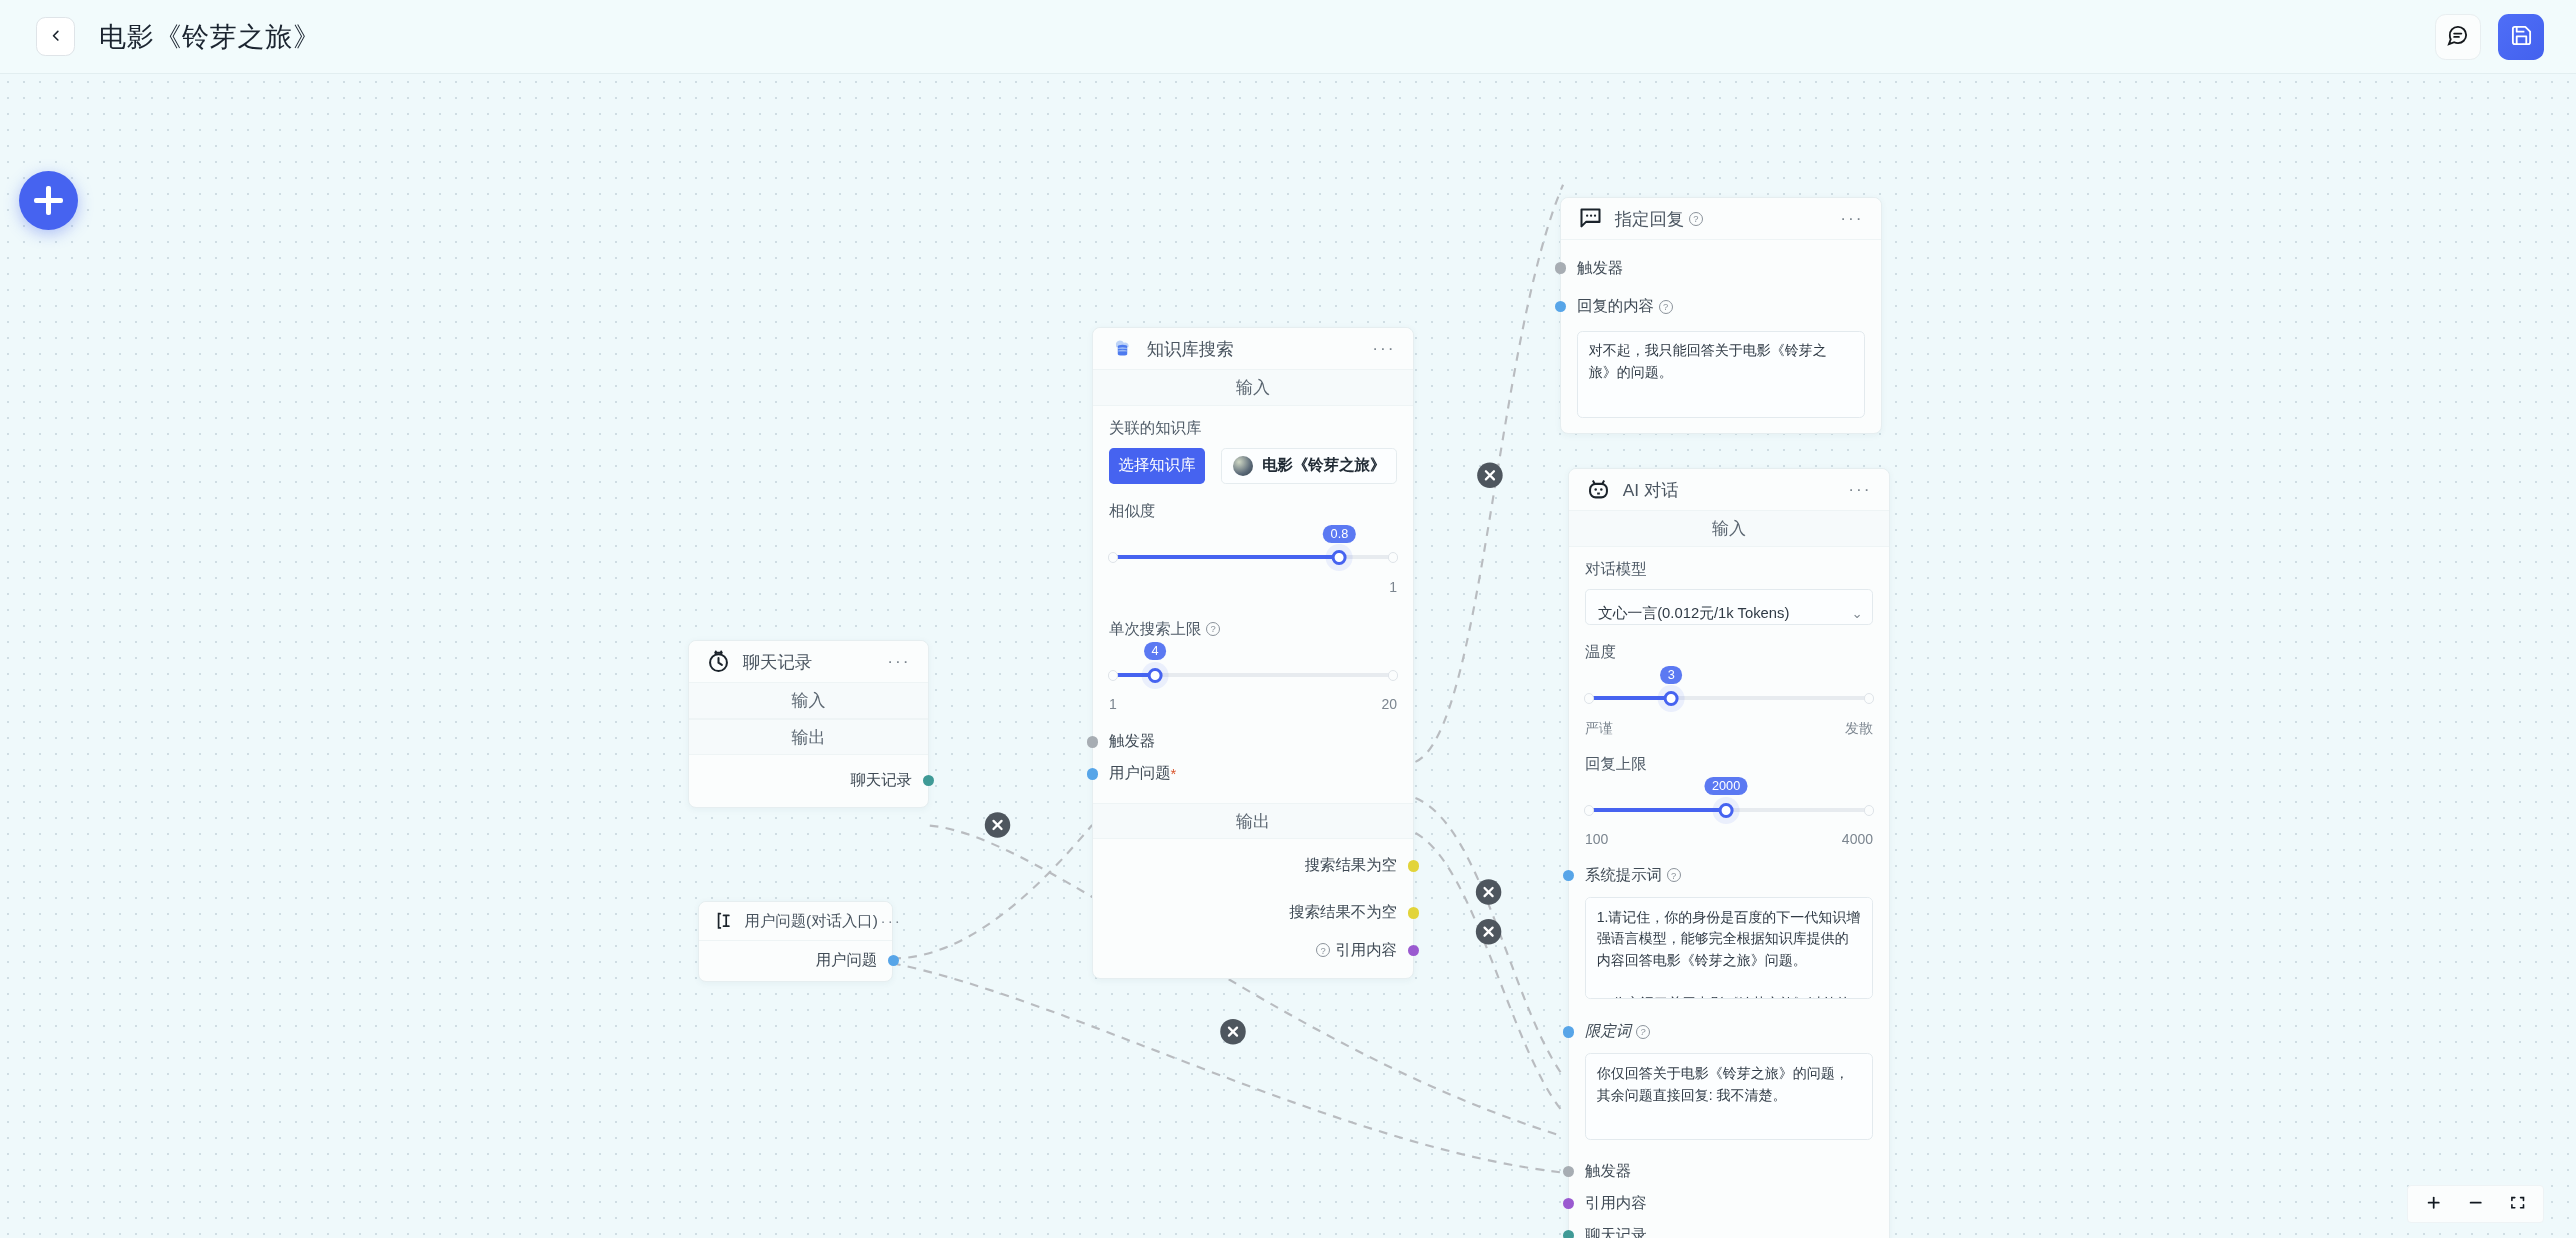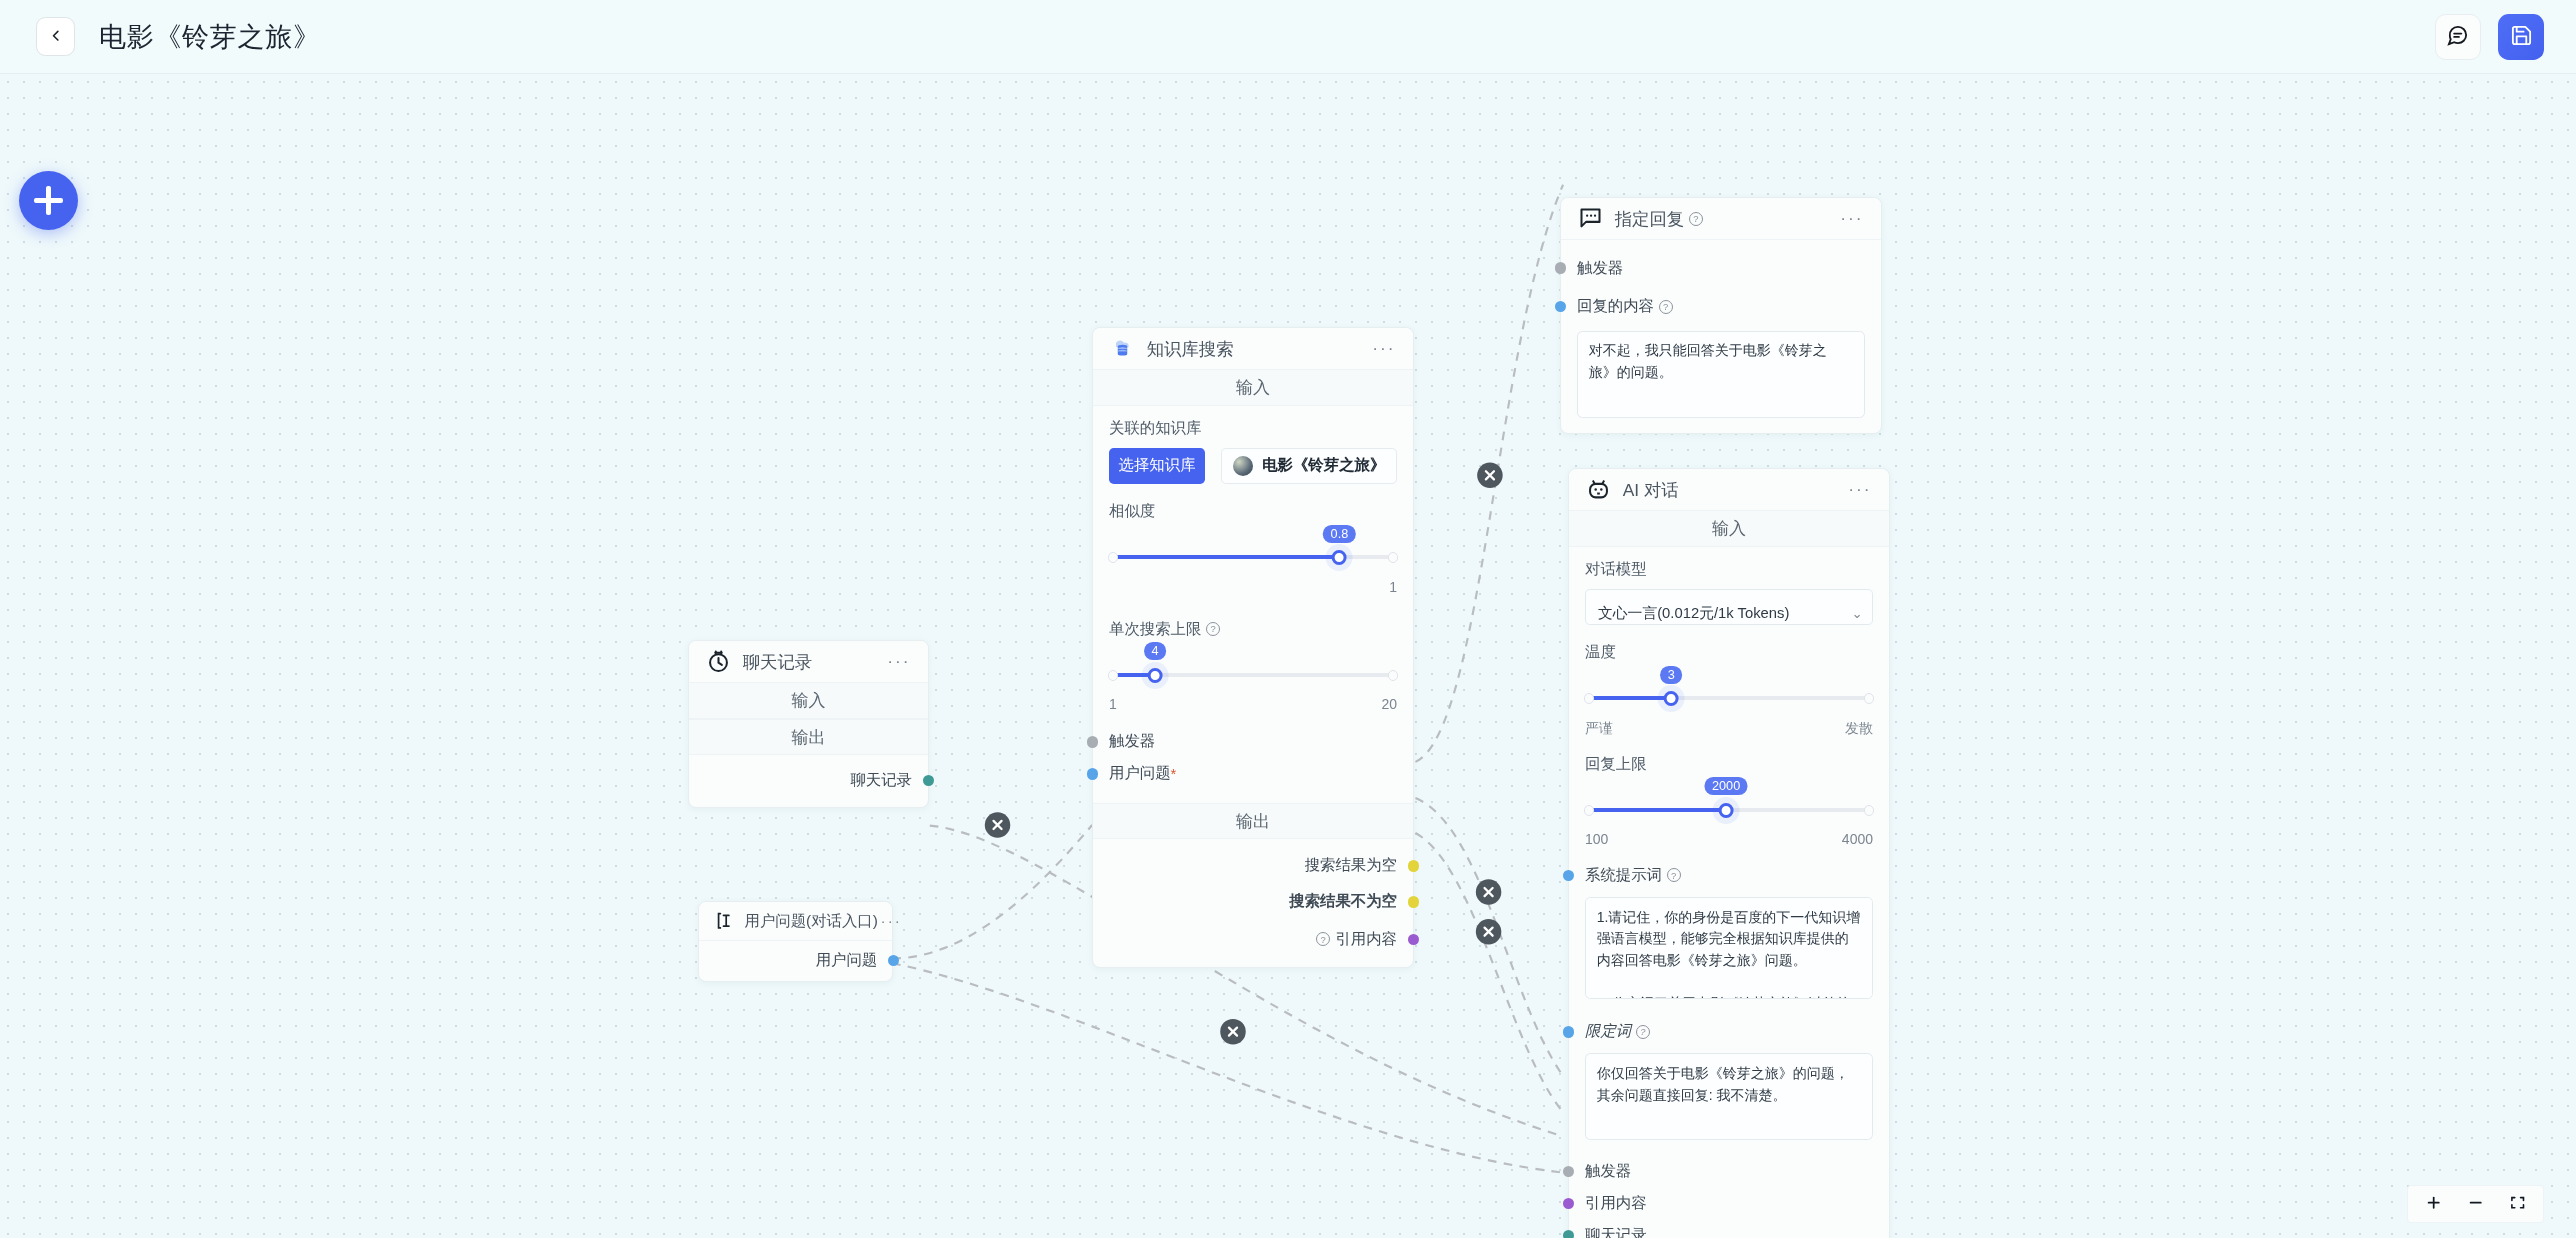--- a/index.html
+++ b/index.html
@@ -472,21 +472,21 @@
         <span>用户问题</span>
         <span class="req">*</span>
       </div>
     </div>
     <div class="band out">输出</div>
     <div class="body" style="padding-top:10.7px; padding-bottom:12px;">
       <div class="row-port right">
         <span>搜索结果为空</span>
         <span class="port r p-yellow"></span>
       </div>
-      <div class="row-port right" style="margin-top:4px;font-weight:bold;">
+      <div class="row-port right" style="margin-top:15px;">
         <span>搜索结果不为空</span>
         <span class="port r p-yellow"></span>
       </div>
       <div class="row-port right" style="margin-top:5.4px;">
         <span class="qmark" style="margin-left:0; margin-right:5.4px;">?</span>
         <span>引用内容</span>
         <span class="port r p-purple"></span>
       </div>
     </div>
   </div>

